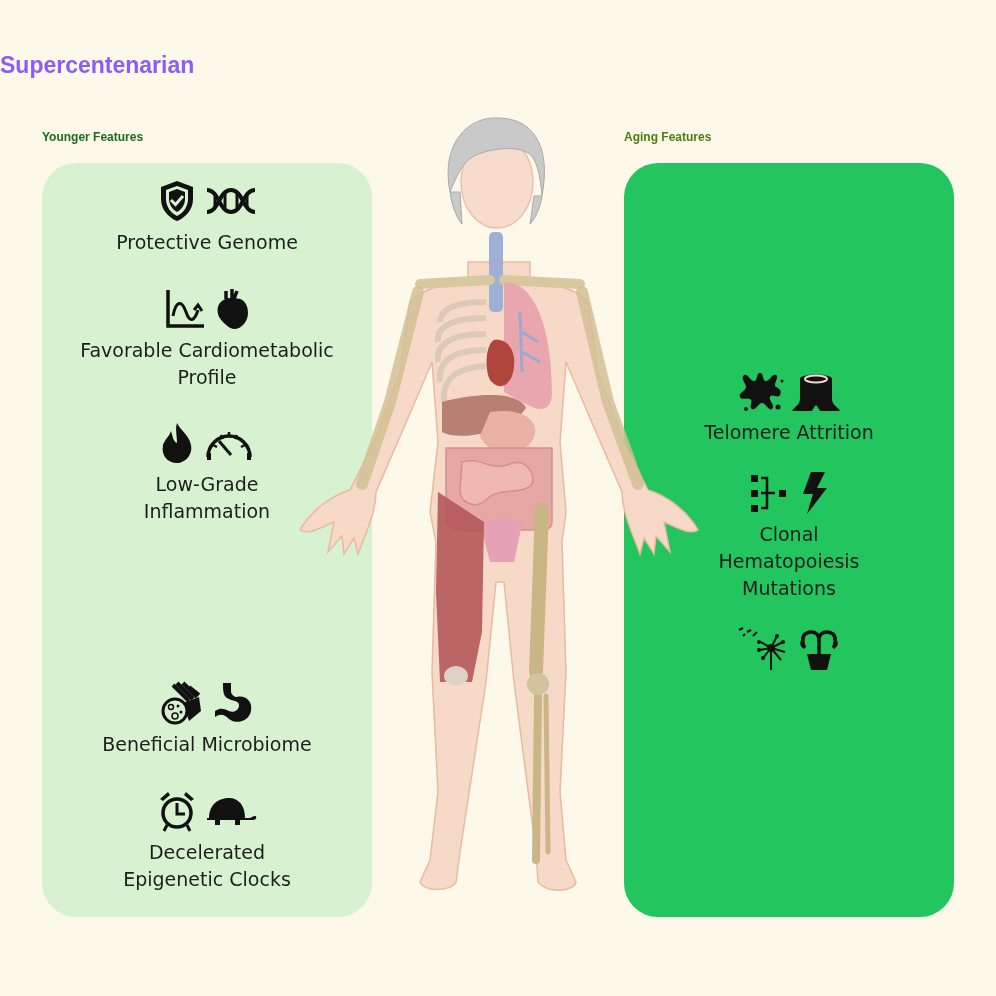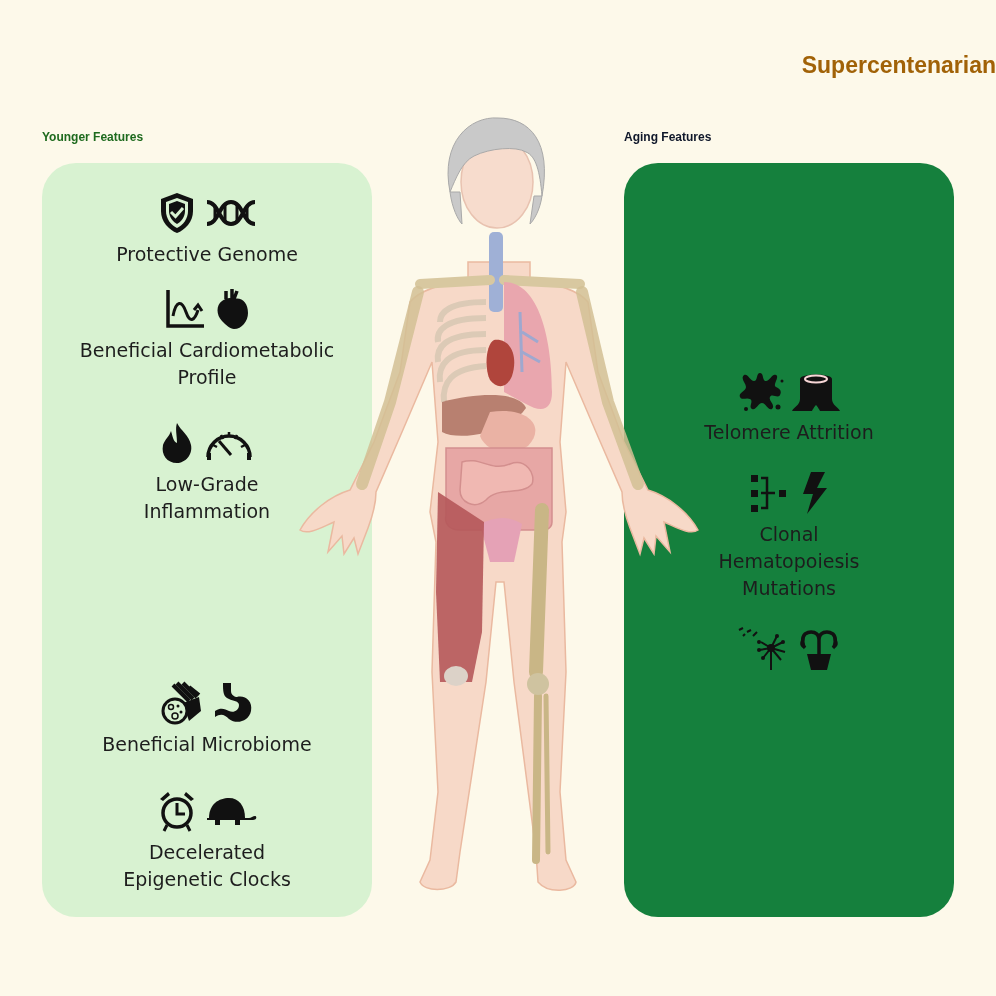--- a/index.html
+++ b/index.html
@@ -3,55 +3,55 @@
 <meta charset="utf-8">
 <style>
   html, body { margin: 0; padding: 0; }
   body {
     width: 996px; height: 996px; position: relative; overflow: hidden;
     background: #fdf9ea;
     font-family: "DejaVu Sans", "Liberation Sans", sans-serif;
     color: #1a1a1a;
   }
   .title {
-    position: absolute; left: 0; width: 996px; top: 52px; text-align: right;
-    font-family: "Liberation Sans", sans-serif; font-weight: bold; font-size: 23px; color: #a16207;
+    position: absolute; left: 0; width: 996px; top: 52px; text-align: left;
+    font-family: "Liberation Sans", sans-serif; font-weight: bold; font-size: 23px; color: #8b5cf6;
   }
   .panel-head {
     position: absolute; top: 130px; text-align: left;
     font-family: "Liberation Sans", sans-serif; font-weight: bold; font-size: 12px;
   }
   .panel-head.young { left: 42px; width: 330px; color: #1e6a1e; }
-  .panel-head.aging { left: 624px; width: 330px; color: #0f172a; }
+  .panel-head.aging { left: 624px; width: 330px; color: #4d7c0f; }
   .panel {
     position: absolute; top: 163px; height: 754px; width: 330px; border-radius: 34px;
   }
   .panel.young { left: 42px; background: #d8f2d1; }
-  .panel.aging { left: 624px; background: #15803d; }
+  .panel.aging { left: 624px; background: #22c55e; }
   .item {
     position: absolute; left: 0; width: 330px; text-align: center;
   }
   .icons { display: flex; justify-content: center; align-items: center; gap: 8px; height: 44px; }
   .icons svg { display: block; }
   .label {
     font-size: 19px; line-height: 27px; color: #1d1d1d; margin-top: 6px;
     white-space: pre-line;
   }
   .figure { position: absolute; left: 290px; top: 112px; width: 420px; height: 810px; }
 </style>
 </head>
 <body>
 
 <div class="title">Supercentenarian</div>
 
 <div class="panel-head young">Younger Features</div>
 <div class="panel-head aging">Aging Features</div>
 
 <div class="panel young">
-  <div class="item" style="top:28px">
+  <div class="item" style="top:16px">
     <div class="icons">
       <svg width="40" height="44" viewBox="0 0 40 44">
           <path d="M20 2 L36 8 V20 C36 31 28 39 20 42 C12 39 4 31 4 20 V8 Z" fill="#111"></path>
           <path d="M20 7 L31 11 V20 C31 28 26 34 20 37 C14 34 9 28 9 20 V11 Z" fill="#d8f2d1"></path>
           <path d="M20 10 L28 13 V20 C28 26 24 31 20 33 C16 31 12 26 12 20 V13 Z" fill="#111"></path>
           <path d="M14 21 L18.5 25.5 L26 17" stroke="#d8f2d1" stroke-width="3" fill="none"></path>
         </svg>
       <svg width="52" height="30" viewBox="0 0 52 30">
           <path d="M2 4 C14 4 14 26 26 26 C38 26 38 4 50 4" stroke="#111" stroke-width="4" fill="none"></path>
           <path d="M2 26 C14 26 14 4 26 4 C38 4 38 26 50 26" stroke="#111" stroke-width="4" fill="none"></path>
@@ -66,21 +66,21 @@
       <svg width="42" height="42" viewBox="0 0 42 42">
           <path d="M4 2 V38 H40" stroke="#111" stroke-width="3.5" fill="none"></path>
           <path d="M9 28 C12 12 18 12 22 24 C26 36 31 32 34 22" stroke="#111" stroke-width="3" fill="none"></path>
           <path d="M30 22 L34 17 L38 23" stroke="#111" stroke-width="3" fill="none"></path>
         </svg>
       <svg width="36" height="44" viewBox="0 0 36 44">
           <path d="M12 4 V12 M18 2 V12 M23 4 L20 12" stroke="#111" stroke-width="3.5"></path>
           <path d="M8 14 C2 18 2 28 8 34 C12 38 16 42 20 42 C28 42 34 34 34 26 C34 16 28 10 20 12 C16 10 12 11 8 14 Z" fill="#111"></path>
         </svg>
     </div>
-    <div class="label">Beneficial Cardiometabolic
+    <div class="label">Favorable Cardiometabolic
 Profile</div>
   </div>
 
   <div class="item" style="top:258px">
     <div class="icons">
       <svg width="36" height="44" viewBox="0 0 36 44">
           <path d="M18 2 C22 10 30 14 32 24 C34 34 26 42 18 42 C8 42 2 34 4 24 C6 18 10 16 12 10 C14 16 14 20 18 22 C18 14 16 8 18 2 Z" fill="#111"></path>
         </svg>
       <svg width="52" height="36" viewBox="0 0 52 36">
           <path d="M5 32 A21 21 0 0 1 47 32" stroke="#111" stroke-width="3.5" fill="none"></path>

